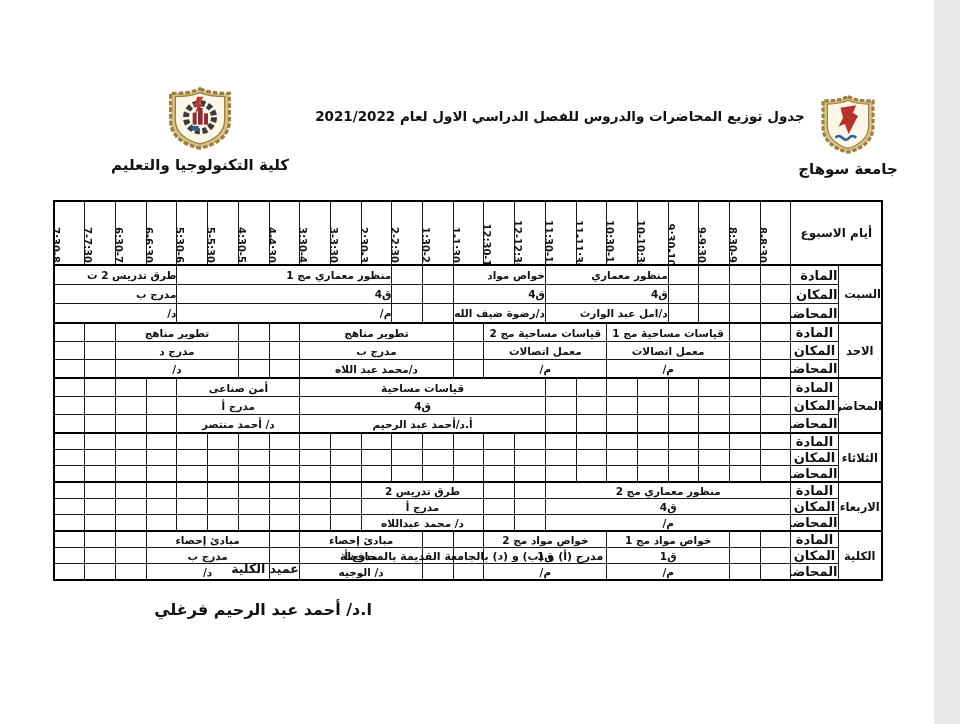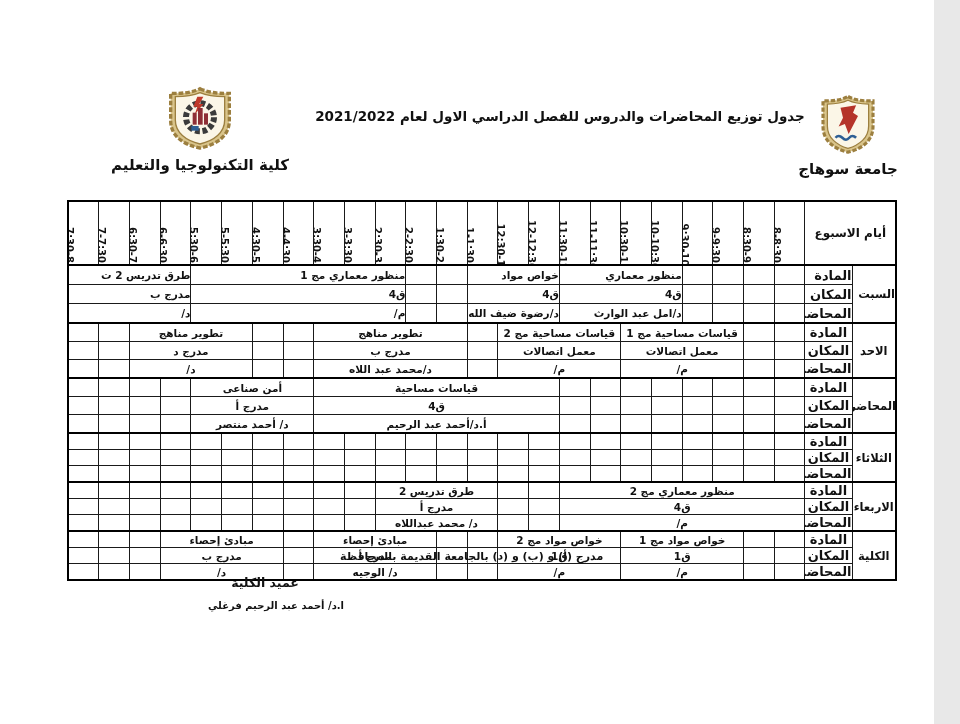--- a/index.html
+++ b/index.html
@@ -14,44 +14,44 @@
   
   .logo-block{position:absolute;text-align:center;}
   .faculty-block{left:102px;top:86px;width:196px;}
   .university-block{left:786px;top:94px;width:124px;}
   .logo-name{font-weight:bold;font-size:15px;direction:rtl;white-space:nowrap;margin-top:2px;}
   .title{position:absolute;left:185px;width:750px;text-align:center;font-weight:bold;font-size:13.5px;direction:rtl;}
   .title1{top:108px;}
   .title2{top:168px;}
 
   
-  .table-wrap{position:absolute;left:67px;top:200px;width:830px;}
+  .table-wrap{position:absolute;left:53px;top:200px;width:830px;}
   table{table-layout:fixed;border-collapse:collapse;width:830px;direction:rtl;border:2.5px solid #000;}
   col.day-col{width:44px;} col.label-col{width:47px;}
   th,td{border:1px solid #1a1a1a;padding:0;text-align:center;vertical-align:middle;
         font-weight:bold;color:#111;overflow:hidden;}
   thead th{height:62px;border-bottom:2px solid #000;background:#fff;}
   .days-header{font-size:12px;direction:rtl;}
   .rot{display:block;width:58px;height:12px;line-height:12px;margin-top:24px;margin-left:calc(50% - 29px);
        transform:rotate(90deg);font-size:10px;font-weight:bold;direction:ltr;unicode-bidi:isolate;
        white-space:nowrap;text-align:center;}
   .day-cell{font-size:11.5px;}
   .row-label{font-size:13px;}
   td.block{font-size:10.5px;white-space:nowrap;}
   tr.first td{border-top:2px solid #000;}
   tr.d0 td{height:18px;text-align:right;} tr.d1 td{height:17px;} tr.d2 td{height:17px;}
   tr.d3 td{height:12px;} tr.d4 td{height:15px;} tr.d5 td{height:15px;}
 
   
   .halls-note{position:absolute;top:550px;left:340px;width:400px;text-align:left;
               font-weight:bold;font-size:11px;direction:rtl;}
-  .dean-title{position:absolute;top:575px;left:203px;width:124px;text-align:center;
+  .dean-title{position:absolute;top:561px;left:203px;width:124px;text-align:center;
               font-weight:bold;font-size:12.5px;direction:rtl;}
-  .dean-name{position:absolute;top:600px;left:154px;width:244px;text-align:center;
-             font-weight:bold;font-size:10px;direction:rtl;}
+  .dean-name{position:absolute;top:600px;left:141px;width:244px;text-align:center;
+             font-weight:bold;font-size:16px;direction:rtl;}
 </style>
 </head>
 <body>
 
 <div class="stage">
   <div class="side-strip"></div>
 
   <div class="logo-block university-block">
     <svg width="66" height="60" viewBox="0 0 100 96">
       <path d="M50,4 C65,12 82,11 90,11 L90,52 C90,75 72,88 50,93 C28,88 10,75 10,52 L10,11 C18,11 35,12 50,4 Z" fill="#d9c48a" stroke="#9c7f3f" stroke-width="5" stroke-dasharray="7 3"></path>

